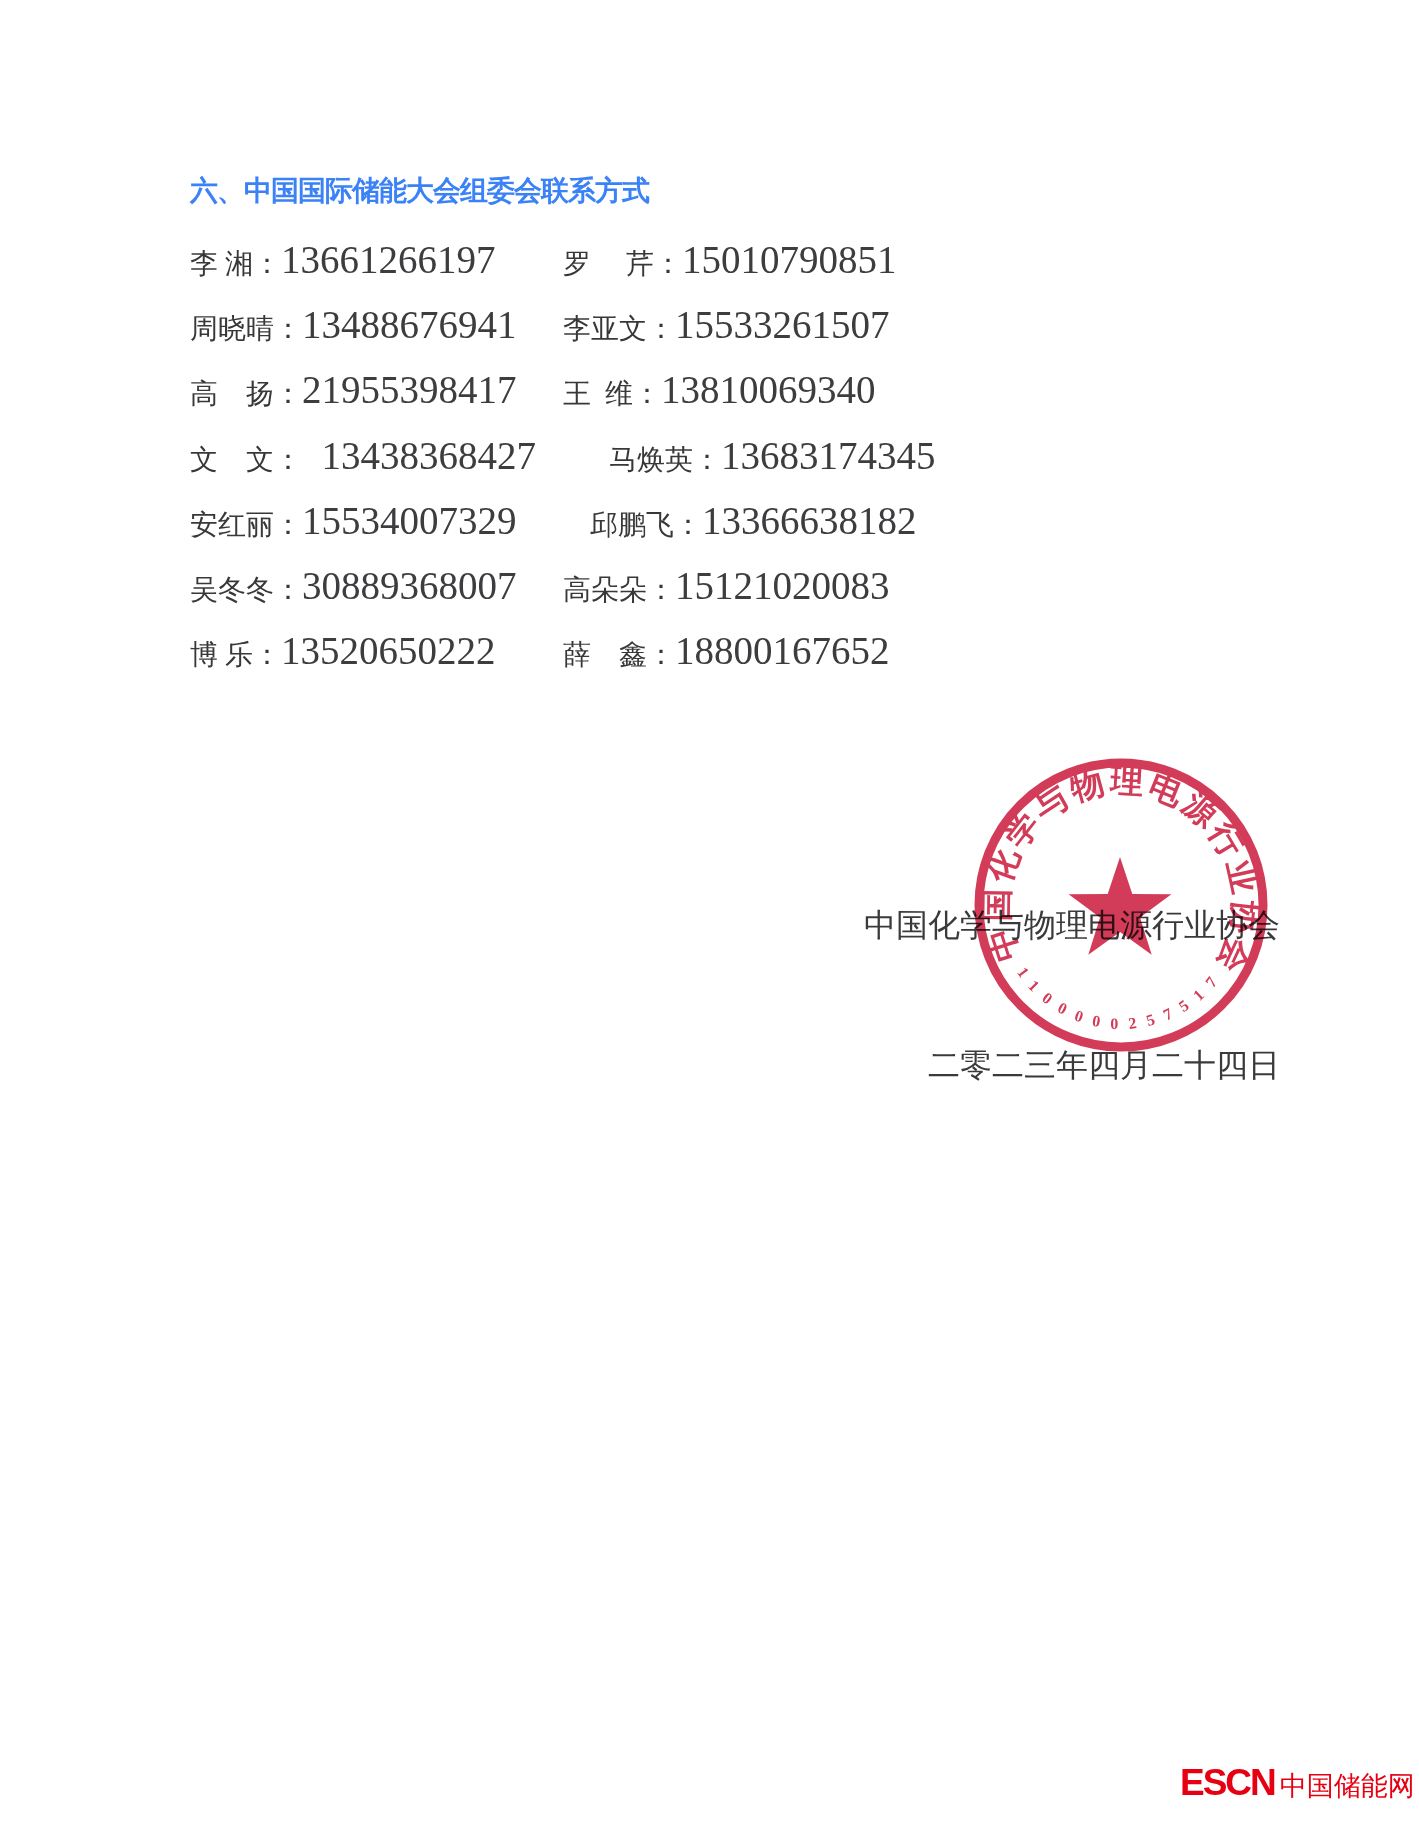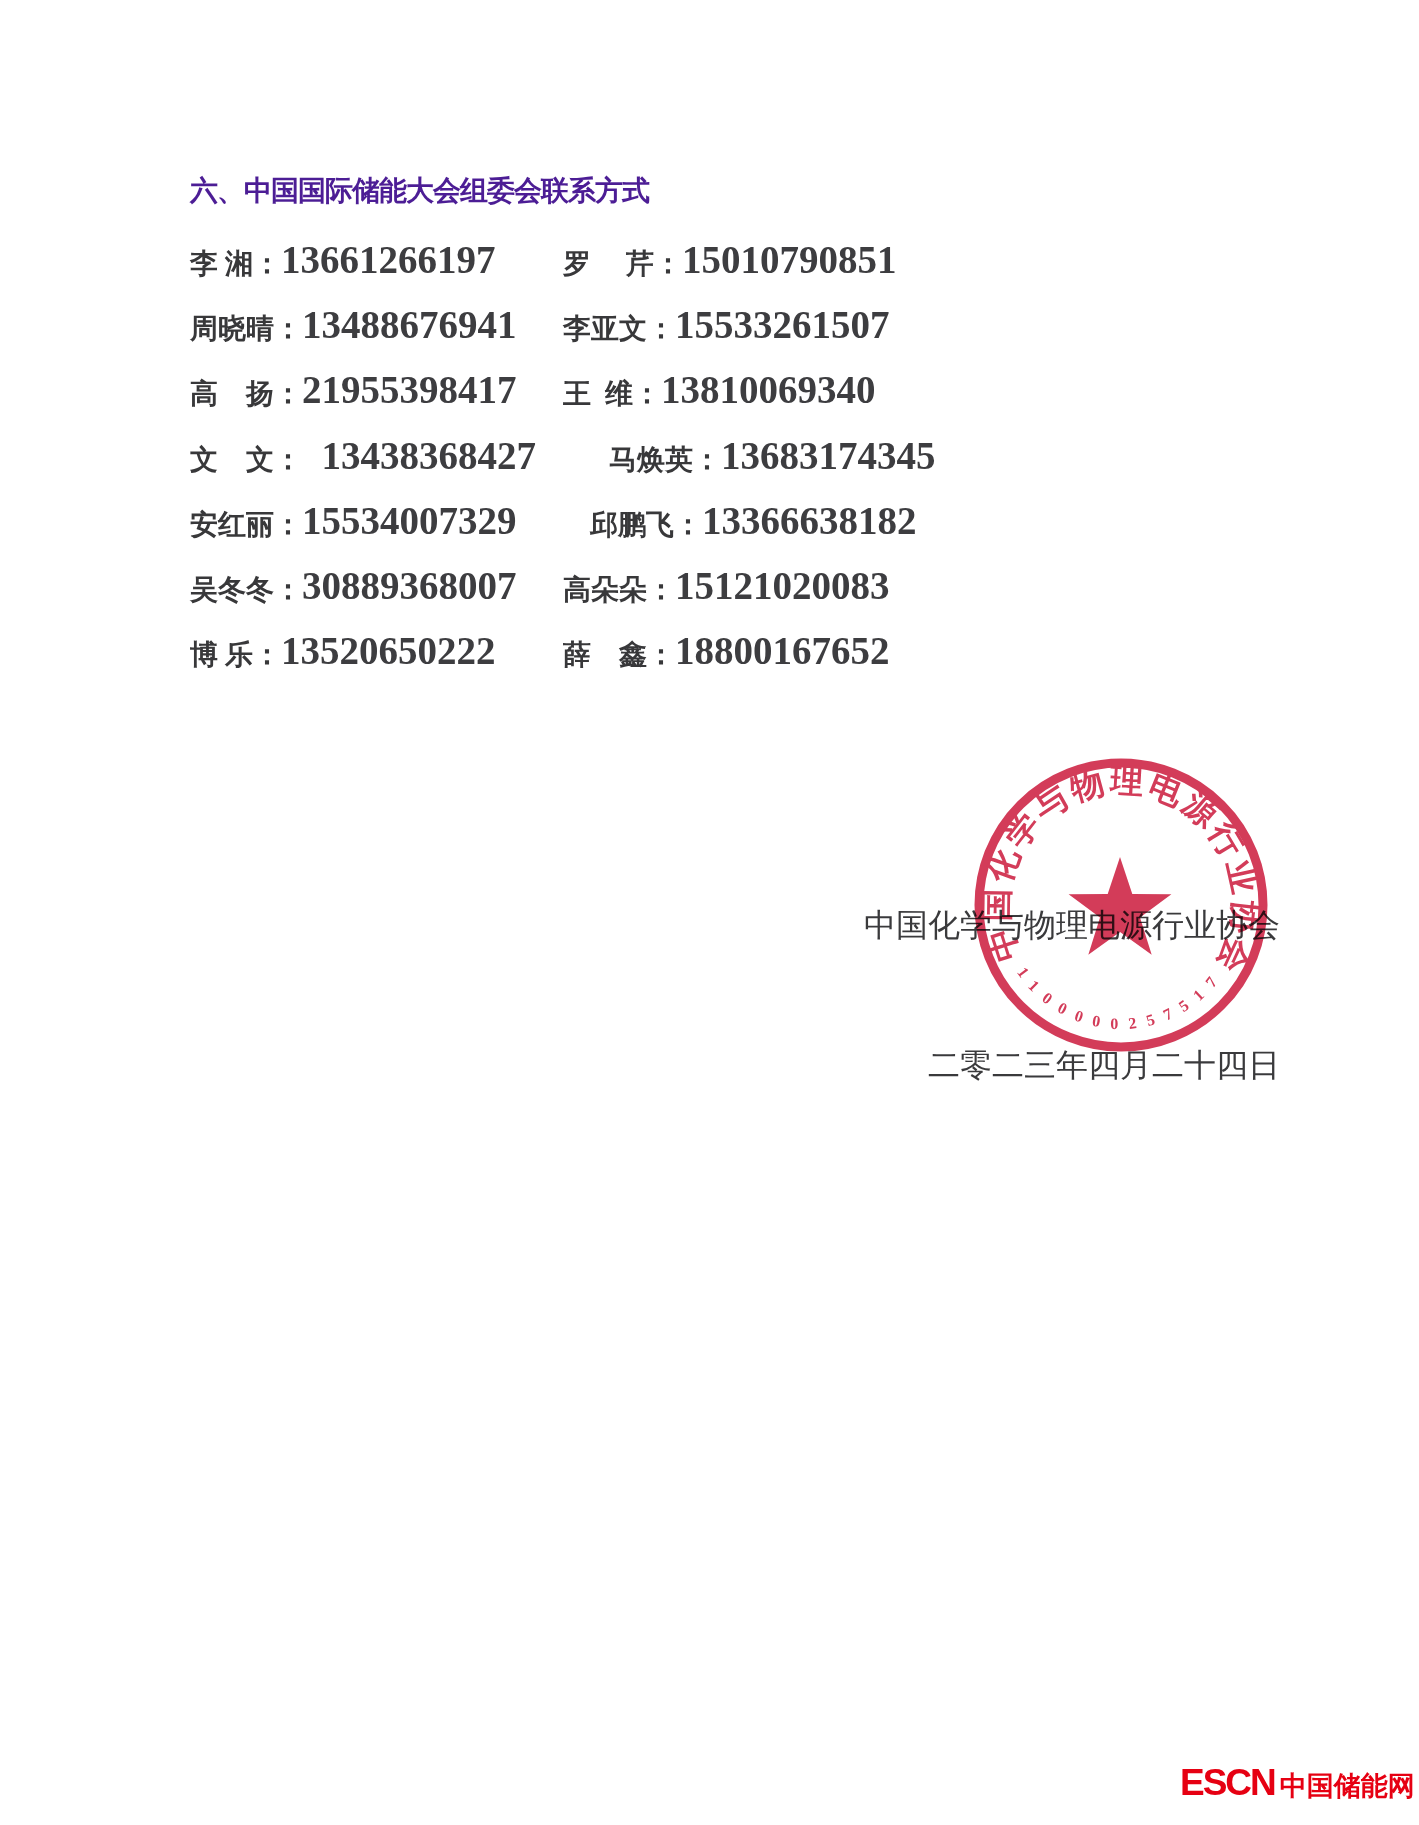--- a/index.html
+++ b/index.html
@@ -3,25 +3,25 @@
 <meta charset="utf-8">
 <style>
   html,body{margin:0;padding:0;}
   body{
     width:1419px;height:1825px;background:#ffffff;position:relative;overflow:hidden;
     font-family:"Liberation Serif","DejaVu Serif",serif;color:#3a3a3c;
   }
   .doc-title{
     position:absolute;left:190px;top:172px;
     font-family:"Liberation Sans","DejaVu Sans",sans-serif;
-    font-weight:bold;font-size:28px;letter-spacing:-1px;color:#4c1d95;
+    font-weight:bold;font-size:28px;letter-spacing:-1px;color:#3b82f6;
     white-space:pre;
   }
   .contacts{position:absolute;left:190px;top:227px;width:1050px;}
-  .contact-row{position:relative;height:65.2px;line-height:65.2px;white-space:pre;font-weight:bold;}
+  .contact-row{position:relative;height:65.2px;line-height:65.2px;white-space:pre;}
   .cell{position:absolute;top:0;}
   .cell-left{left:0;}
   .cell-right{left:373px;}
   .contact-row:nth-child(4) .cell-right{left:383px;margin-left:36px;}
   .contact-row:nth-child(5) .cell-right{left:400px;}
   .c-name,.c-sep{font-size:28px;color:#38383a;}
   .c-phone{font-size:39px;color:#3d3d40;}
   .signature{
     position:absolute;top:818px;right:139px;text-align:right;
     font-size:32px;color:#3a3a3c;white-space:pre;
@@ -30,21 +30,21 @@
   .seal{
     position:absolute;left:971px;top:755px;width:300px;height:300px;
     mix-blend-mode:multiply;opacity:0.92;
   }
   .watermark{
     position:absolute;left:1180px;top:1760px;height:44px;
     display:flex;align-items:flex-end;white-space:pre;
     font-family:"Liberation Sans","DejaVu Sans",sans-serif;color:#e60012;
   }
   .wm-escn{font-size:37px;font-weight:800;letter-spacing:-2px;}
-  .wm-cn{font-size:27px;font-weight:bold;margin-left:5px;letter-spacing:0px;}
+  .wm-cn{font-size:27px;font-weight:normal;margin-left:5px;letter-spacing:0px;}
 </style>
 </head>
 <body>
 
 <div class="doc-title">六、中国国际储能大会组委会联系方式</div>
 
 <div class="contacts">
 
   <div class="contact-row">
     <span class="cell cell-left"><span class="c-name">李 湘</span><span class="c-sep">：</span><span class="c-phone">13661266197</span></span>

